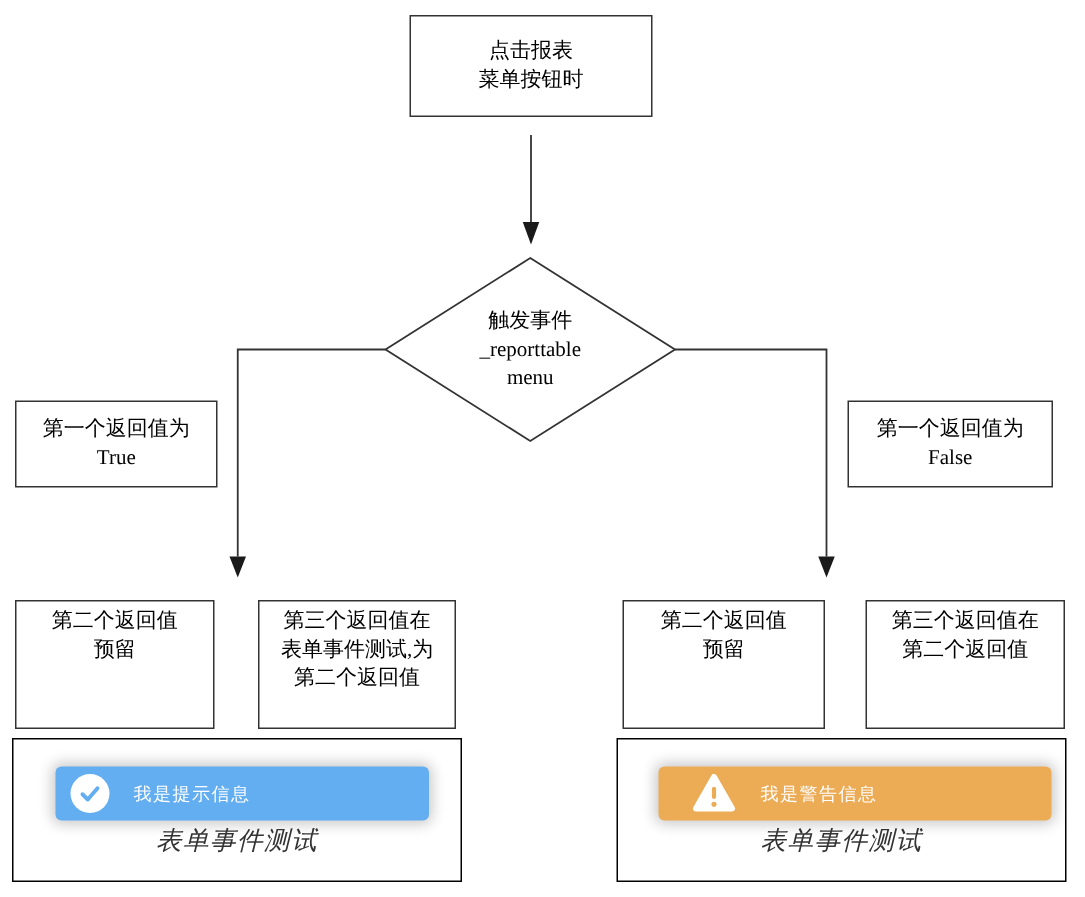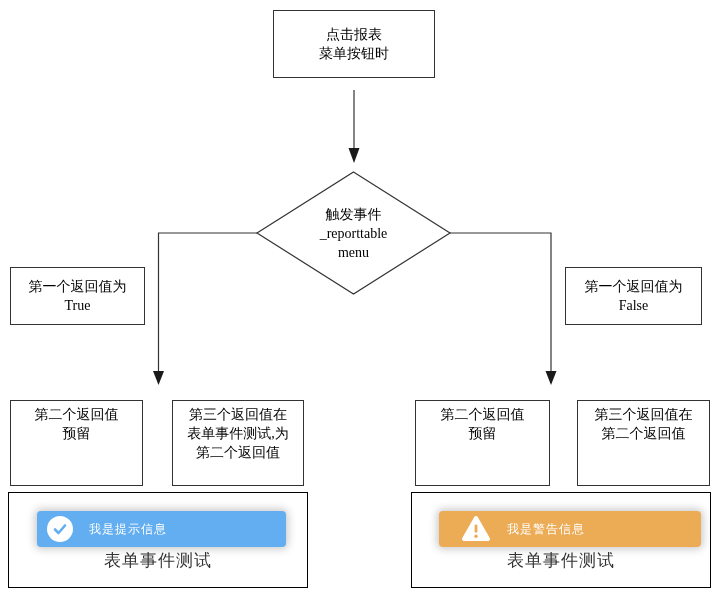--- a/index.html
+++ b/index.html
@@ -27,21 +27,21 @@
     color:#fff; font-size:12px; box-shadow:0 0 9px 2px rgba(0,0,0,0.22);
   }
   .banner .icon-wrap { margin-left:10px; display:flex; align-items:center; justify-content:center; }
   .banner .msg { margin-left:16px; letter-spacing:1px; }
   .check-circle {
     width:26px; height:26px; border-radius:50%; background:#fff;
     display:flex; align-items:center; justify-content:center;
   }
   .ptitle {
     position:absolute; left:0; right:0; top:57px; text-align:center;
-    font-size:17px; line-height:22px; color:#333; letter-spacing:1px;
+    font-size:17px; line-height:22px; color:#333; letter-spacing:1px;font-style:italic;
   }
 </style>
 </head>
 <body>
 
 <div class="canvas">
 
   <svg class="wires" width="723" height="598" viewBox="0 0 723 598">
 
     <line x1="354" y1="90" x2="354" y2="149" stroke="#333" stroke-width="1.2"></line>

